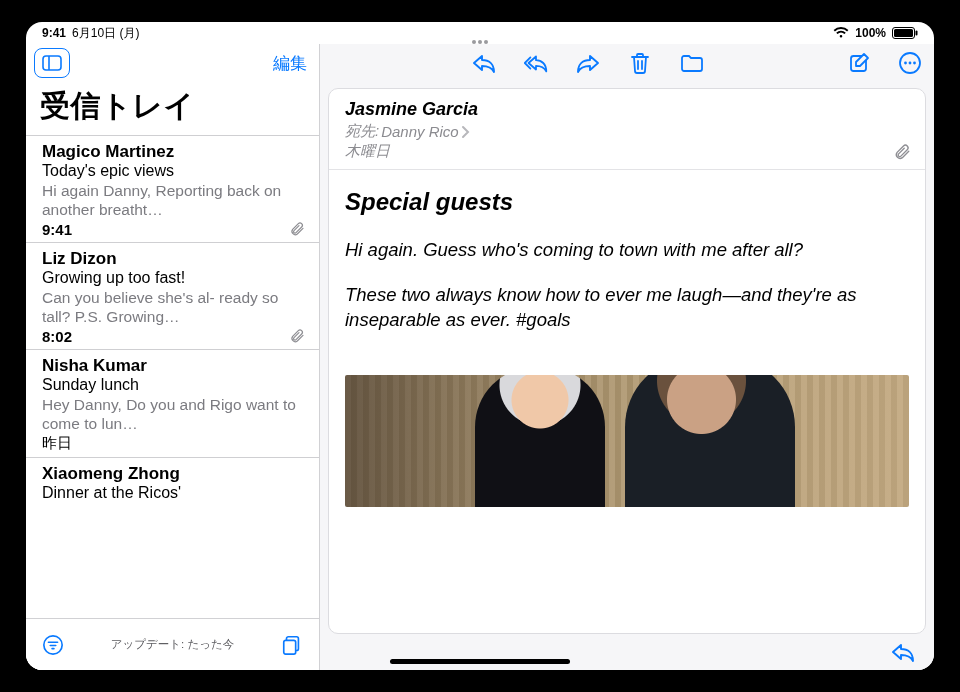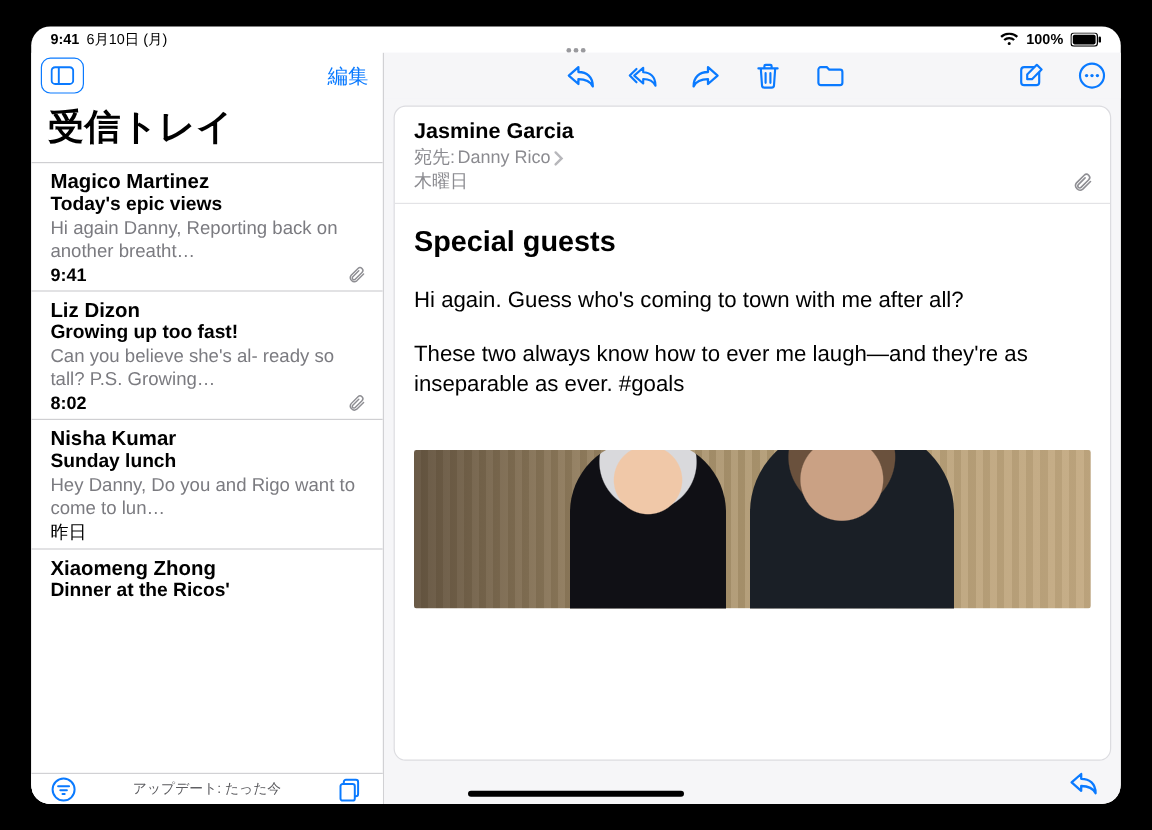--- a/index.html
+++ b/index.html
@@ -39,36 +39,36 @@
   .sidebar-toolbar .edit {
     color:#0a7aff; font-size:17px; font-weight:400; cursor:pointer; padding:4px 2px;
   }
   .inbox-title {
     font-size:30px; font-weight:800; padding:4px 14px 8px 14px; letter-spacing:0.5px;
   }
   .msg-list { flex:1; overflow:hidden; }
   .msg-item { padding:6px 14px 4px 16px; border-bottom:1px solid #cfcfd2; cursor:pointer; }
   .msg-item.first { border-top:1px solid #cfcfd2; }
   .msg-sender { font-size:17px; font-weight:700; }
-  .msg-subject { font-size:16px; font-weight:700; margin-top:0px;}
+  .msg-subject { font-size:16px; font-weight:400; margin-top:0px;}
   .msg-preview { font-size:15.5px; color:#7b7b80; line-height:1.25; margin-top:1px;
     display:-webkit-box; -webkit-line-clamp:2; -webkit-box-orient:vertical; overflow:hidden;}
   .msg-footer { display:flex; align-items:center; justify-content:space-between; margin-top:1px; }
   .msg-time { font-size:15px; font-weight:600; }
   .msg-attach { color:#8e8e93; }
   .sidebar-bottom {
-    height:26px; border-top:1px solid #d1d1d4; display:flex; align-items:center; justify-content:space-between;
+    height:52px; border-top:1px solid #d1d1d4; display:flex; align-items:center; justify-content:space-between;
     padding:0 14px; background:#fff;
   }
   .sidebar-bottom .filter-btn { width:26px; height:26px; color:#0a7aff; cursor:pointer; display:flex;align-items:center;justify-content:center;}
   .sidebar-bottom .update { font-size:11.5px; color:#5a5a5e; }
   .sidebar-bottom .folders-btn { width:26px;height:26px;color:#0a7aff;cursor:pointer;display:flex;align-items:center;justify-content:center;}
 
   
-  .content { flex:1; display:flex; flex-direction:column; background:#f6f6f8; }
+  .content { flex:1; display:flex; flex-direction:column; background:#f6f6f8;font-style:italic; }
   .content-toolbar {
     height:38px; display:flex; align-items:center; padding:0 10px; background:#f6f6f8;
   }
   .content-toolbar .spacer { flex:1; }
   .tool-grp { display:flex; gap:24px; align-items:center; }
   .tool-icon { width:28px; height:28px; display:flex; align-items:center; justify-content:center; color:#0a7aff; cursor:pointer;}
   .tool-right { display:flex; gap:22px; margin-left:auto;}
   .mail-card {
     margin:6px 8px 0 8px; background:#fff; border:1px solid #dcdce0; border-radius:10px;
     flex:1; display:flex; flex-direction:column; overflow:hidden;

